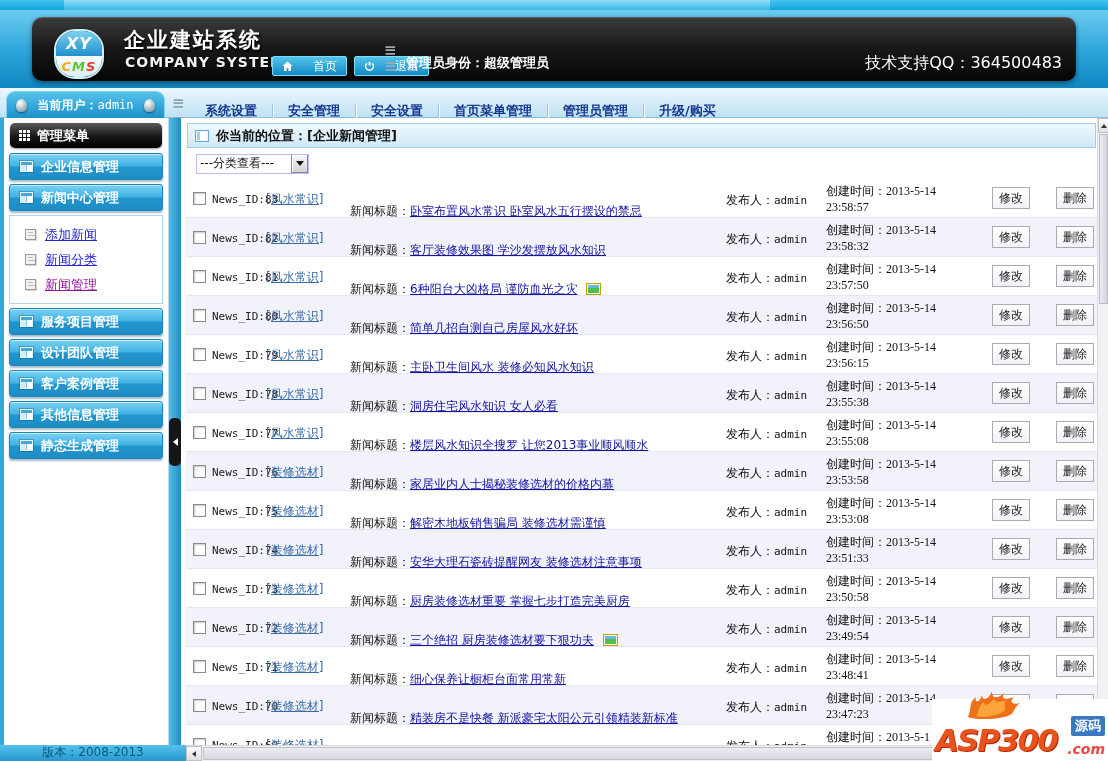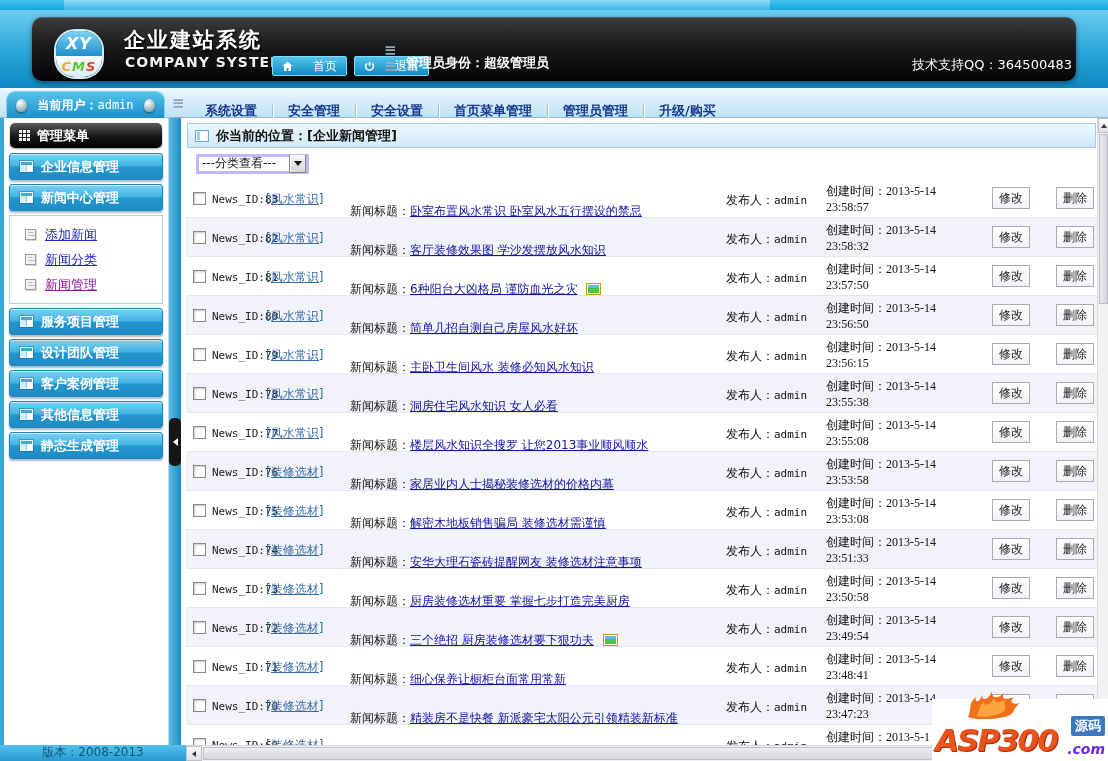--- a/index.html
+++ b/index.html
@@ -32,21 +32,21 @@
   .title-en { position:absolute; left:93px; top:37px; color:#f2f2f2; font-size:14px; font-weight:bold;
     letter-spacing:1px; text-shadow:1px 1px 1px #000; }
   .hnav { position:absolute; left:240px; bottom:5px; display:flex; gap:7px; }
   .hbtn { height:20px; padding:0 9px; background:linear-gradient(#53c4ec,#1488c4);
     border:1px solid #7fdcf8; border-radius:2px; color:#fff; font-size:12px;
     display:flex; align-items:center; gap:20px; cursor:pointer; }
   .hbtn svg { display:block; }
   .hdr-list-icon { position:absolute; left:352px; bottom:7px; color:#9aa8b4; font-size:15px;
     font-weight:bold; line-height:16px; }
   .admin-role { position:absolute; left:374px; bottom:9px; color:#fff; font-size:13px; font-weight:bold; }
-  .support { position:absolute; right:4px; bottom:7px; color:#fff; font-size:13px;margin-top:44px; }
+  .support { position:absolute; right:14px; bottom:7px; color:#fff; font-size:16px;margin-top:44px; }
 
   
   #subnav { position:absolute; left:0; top:88px; width:1108px; height:30px;
     background:linear-gradient(#ecf7fd,#bfe2f5); border-bottom:1px solid #8fbcd9; }
   .user-badge { position:absolute; left:6px; top:3px; width:159px; height:27px;
     border-radius:9px 9px 0 0; background:linear-gradient(#55c2eb,#1b90ca);
     border:1px solid #7fd4f4; border-bottom:none; color:#fff; font-size:12px; font-weight:bold;
     text-align:center; line-height:26px; }
   .user-badge .mono { font-family:"DejaVu Sans Mono","Liberation Mono",monospace; font-weight:normal; }
   .pin { position:absolute; top:7px; width:11px; height:13px; border-radius:50% 50% 40% 40%;
@@ -100,21 +100,21 @@
 
   
   #main { position:absolute; left:186px; top:118px; width:911px; height:627px; background:#fff; overflow:hidden; }
   .loc-bar { margin:5px 1px 0 1px; height:25px; background:linear-gradient(#eef8fe,#cfe9f8);
     border:1px solid #a6cbe2; display:flex; align-items:center; gap:7px; padding-left:7px;
     font-size:13px; font-weight:bold; color:#111; }
   .loc-icon { width:14px; height:12px; border:1px solid #6aa8d8; background:
       linear-gradient(90deg,#9fd4f0 32%,#ffffff 32%),
       linear-gradient(#fff,#fff); box-shadow:inset 0 0 0 1px #eaf6fd; }
   .filter-row { height:31px; display:flex; align-items:center; padding-left:10px; }
-  .select { width:113px; height:20px; border:3px solid #c4b5fd; background:#fff; display:flex;
+  .select { width:113px; height:20px; border:1px solid #c4b5fd; background:#fff; display:flex;
     align-items:center; font-size:12px; color:#111; cursor:pointer; }
   .select .txt { flex:1; padding-left:3px; white-space:nowrap; overflow:hidden; }
   .select .arrow { width:17px; height:18px; background:linear-gradient(#fafafa,#cfcfd8);
     border-left:1px solid #8a8a8a; box-shadow:inset -1px -1px 0 #888, inset 1px 1px 0 #fff;
     display:flex; align-items:center; justify-content:center; }
   .tri-down { width:0; height:0; border-left:4px solid transparent; border-right:4px solid transparent;
     border-top:5px solid #111; }
 
   .row { position:relative; height:39px; border-bottom:1px solid #e4e7f0; background:#fff; }
   .row.alt { background:#f1f2fa; }
@@ -162,21 +162,21 @@
     background:linear-gradient(#ececf2,#d6d6de); border:1px solid #c0c0c8; cursor:pointer; }
   #corner { position:absolute; left:1097px; top:745px; width:11px; height:16px; background:#ececec; }
 
   
   #watermark { position:absolute; right:0; bottom:0; width:176px; height:62px; background:#fff; z-index:60; }
   #watermark svg.flame { position:absolute; left:26px; top:-10px; }
   .asp-text { position:absolute; left:3px; bottom:3px; font-size:31px; font-weight:bold; font-style:italic;
     letter-spacing:-2px; color:#e8521c; text-shadow:1px 1px 0 #b02800; }
   .src-box { position:absolute; right:3px; bottom:25px; background:#3a78c0; color:#fff; font-size:13px;
     font-weight:bold; padding:1px 4px; border-radius:2px; }
-  .com-text { position:absolute; right:3px; bottom:4px; color:#6d28d9; font-weight:bold;
+  .com-text { position:absolute; right:3px; bottom:4px; color:#ef4444; font-weight:bold;
     font-size:14px; font-style:italic; }
 </style>
 </head>
 <body>
 
 <div id="stage">
 
   <div id="top-strip">
     <div class="lighter"></div>
   </div>

